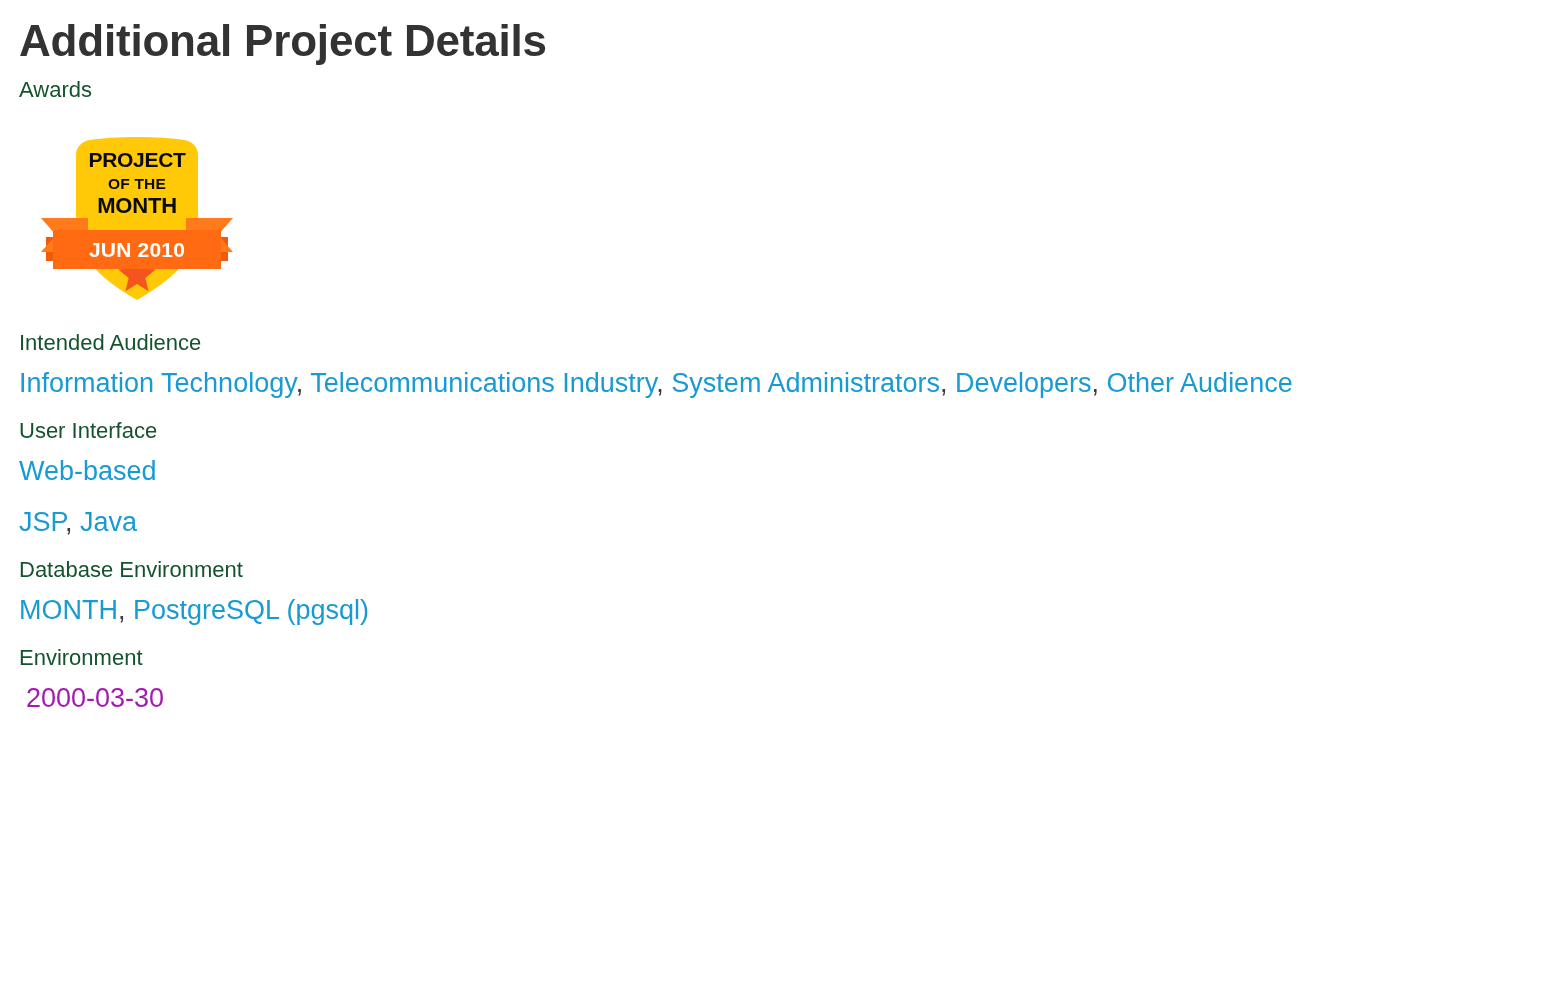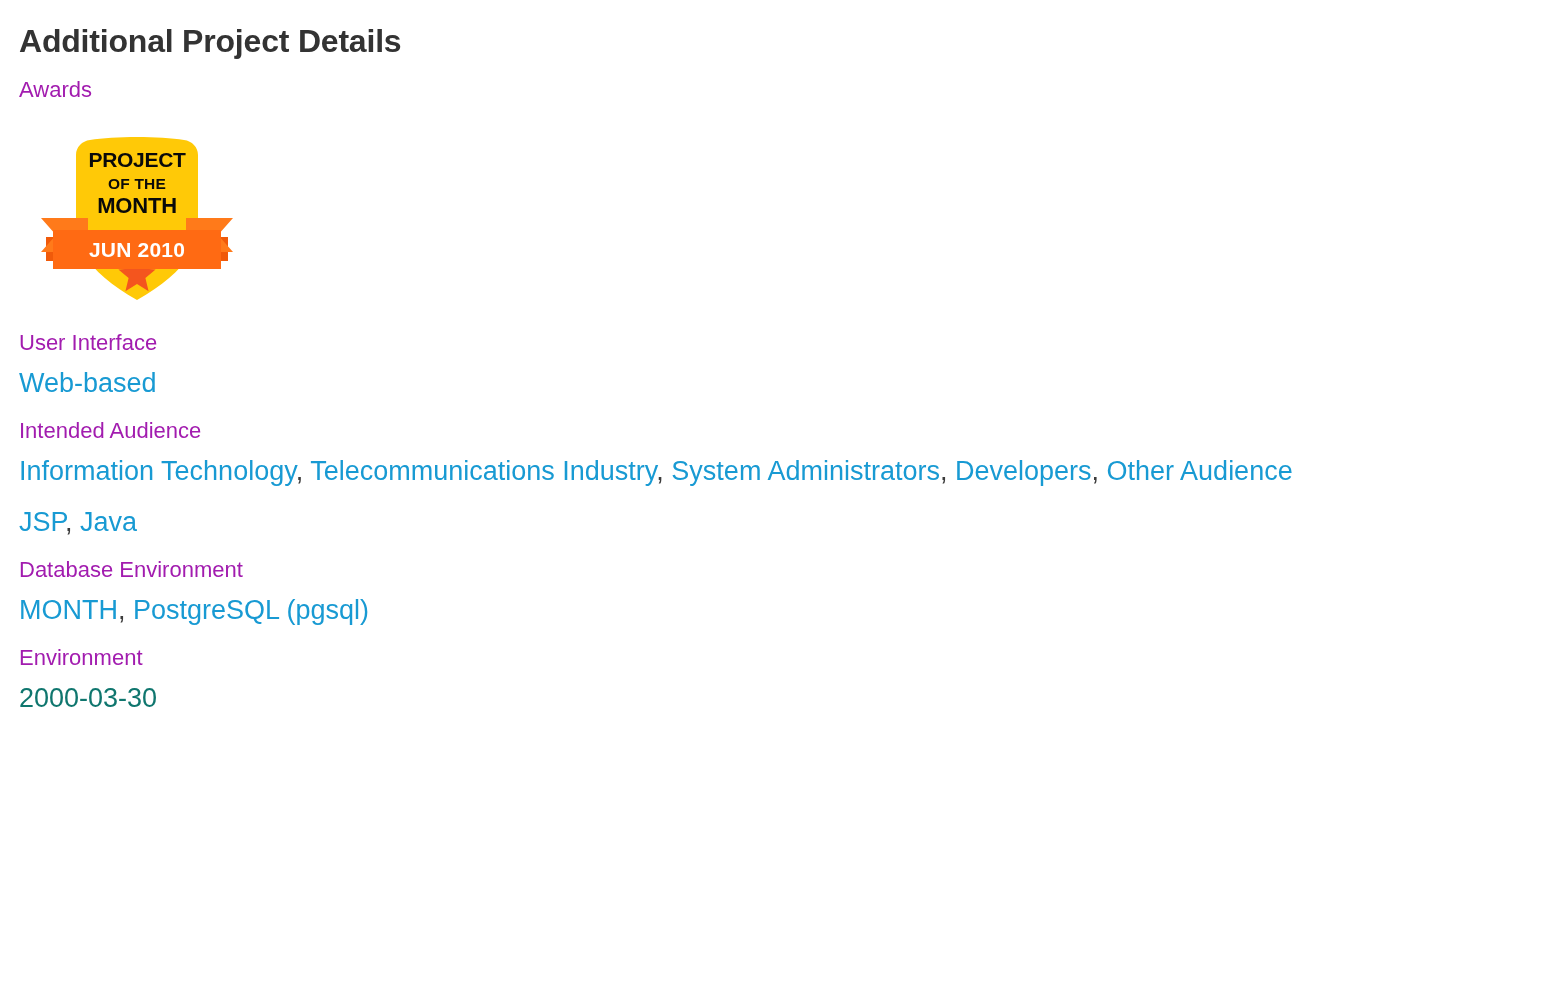--- a/index.html
+++ b/index.html
@@ -19,54 +19,55 @@
     width: 1552px;
     height: 986px;
     padding: 0;
     box-sizing: border-box;
   }
   .inner {
     padding: 22px 20px 0 19px;
   }
   h1.section-title {
     margin: 0;
-    font-size: 32px;
+    font-size: 44px;
     line-height: 38px;
     font-weight: bold;
     color: #333333;
     letter-spacing: -0.2px;
   }
   .field {
     margin-top: 17px;
   }
   .field.first {
     margin-top: 16px;
   }
   .field-label {
     font-size: 22px;
     line-height: 28px;
-    color: #a21caf;
+    color: #14532d;
     font-weight: normal;
   }
   .field-value {
     margin-top: 9px;
     font-size: 27px;
     line-height: 34px;
     color: #2b2b2b;
     font-weight: normal;
   }
   .field-value a {
     color: #189ad3;
     text-decoration: none;
   }
   .field-value .sep {
     color: #3c3c3c;
   }
   .field-value.plain {
-    color: #0f766e;
+    color: #a21caf;
+    margin-left: 7px;
   }
 
   
   .awards-row {
     margin-top: 8px;
     height: 200px;
     position: relative;
   }
   .badge {
     position: absolute;
@@ -137,27 +138,27 @@
             <text class="badge-text-project" x="115" y="48" text-anchor="middle">PROJECT</text>
             <text class="badge-text-ofthe" x="115" y="70" text-anchor="middle">OF THE</text>
             <text class="badge-text-month" x="115" y="94" text-anchor="middle">MONTH</text>
             <text class="badge-text-date" x="115" y="138" text-anchor="middle">JUN 2010</text>
           </svg>
         </div>
       </div>
     </div>
 
     <div class="field">
-      <div class="field-label">User Interface</div>
-      <div class="field-value"><a href="#">Web-based</a></div>
+      <div class="field-label">Intended Audience</div>
+      <div class="field-value"><a href="#">Information Technology</a><span class="sep">, </span><a href="#">Telecommunications Industry</a><span class="sep">, </span><a href="#">System Administrators</a><span class="sep">, </span><a href="#">Developers</a><span class="sep">, </span><a href="#">Other Audience</a></div>
     </div>
 
     <div class="field">
-      <div class="field-label">Intended Audience</div>
-      <div class="field-value"><a href="#">Information Technology</a><span class="sep">, </span><a href="#">Telecommunications Industry</a><span class="sep">, </span><a href="#">System Administrators</a><span class="sep">, </span><a href="#">Developers</a><span class="sep">, </span><a href="#">Other Audience</a></div>
+      <div class="field-label">User Interface</div>
+      <div class="field-value"><a href="#">Web-based</a></div>
     </div>
 
     <div class="field">
       <div class="field-value"><a href="#">JSP</a><span class="sep">, </span><a href="#">Java</a></div>
     </div>
 
     <div class="field">
       <div class="field-label">Database Environment</div>
       <div class="field-value"><a href="#">MONTH</a><span class="sep">, </span><a href="#">PostgreSQL (pgsql)</a></div>
     </div>

